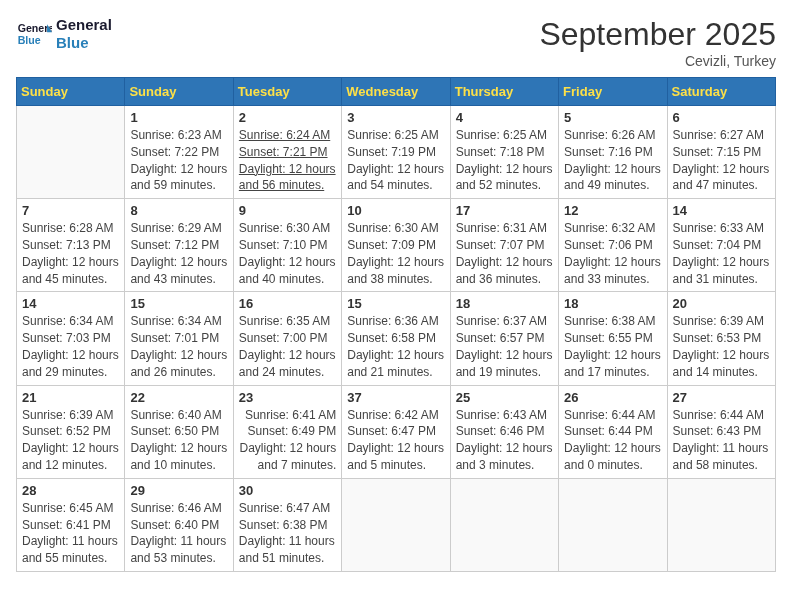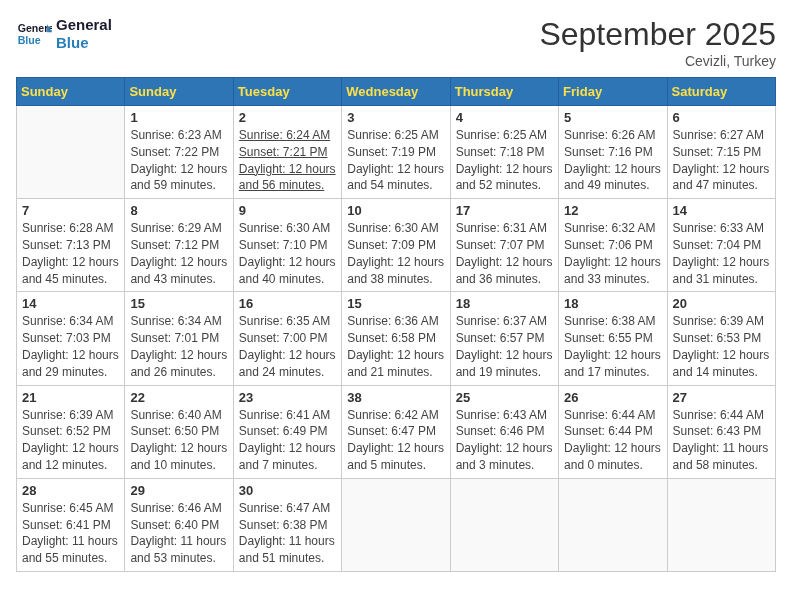--- a/index.html
+++ b/index.html
@@ -268,27 +268,27 @@
         </td>
         <td>
           <span class="day-num">22</span>
           <div class="day-info" style="white-space: pre-line;">Sunrise: 6:40 AM
 Sunset: 6:50 PM
 Daylight: 12 hours
 and 10 minutes.</div>
         </td>
         <td>
           <span class="day-num">23</span>
-          <div class="day-info" style="white-space: pre-line;">Sunrise: 6:41 AM
+          <div class="day-info" style="white-space: pre-line; text-align: right;">Sunrise: 6:41 AM
 Sunset: 6:49 PM
 Daylight: 12 hours
 and 7 minutes.</div>
         </td>
         <td>
-          <span class="day-num">38</span>
+          <span class="day-num">37</span>
           <div class="day-info" style="white-space: pre-line;">Sunrise: 6:42 AM
 Sunset: 6:47 PM
 Daylight: 12 hours
 and 5 minutes.</div>
         </td>
         <td>
           <span class="day-num">25</span>
           <div class="day-info" style="white-space: pre-line;">Sunrise: 6:43 AM
 Sunset: 6:46 PM
 Daylight: 12 hours

